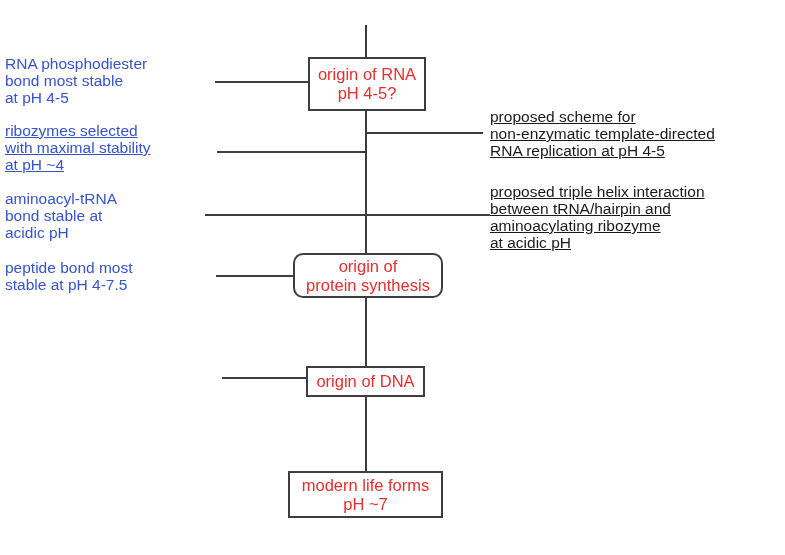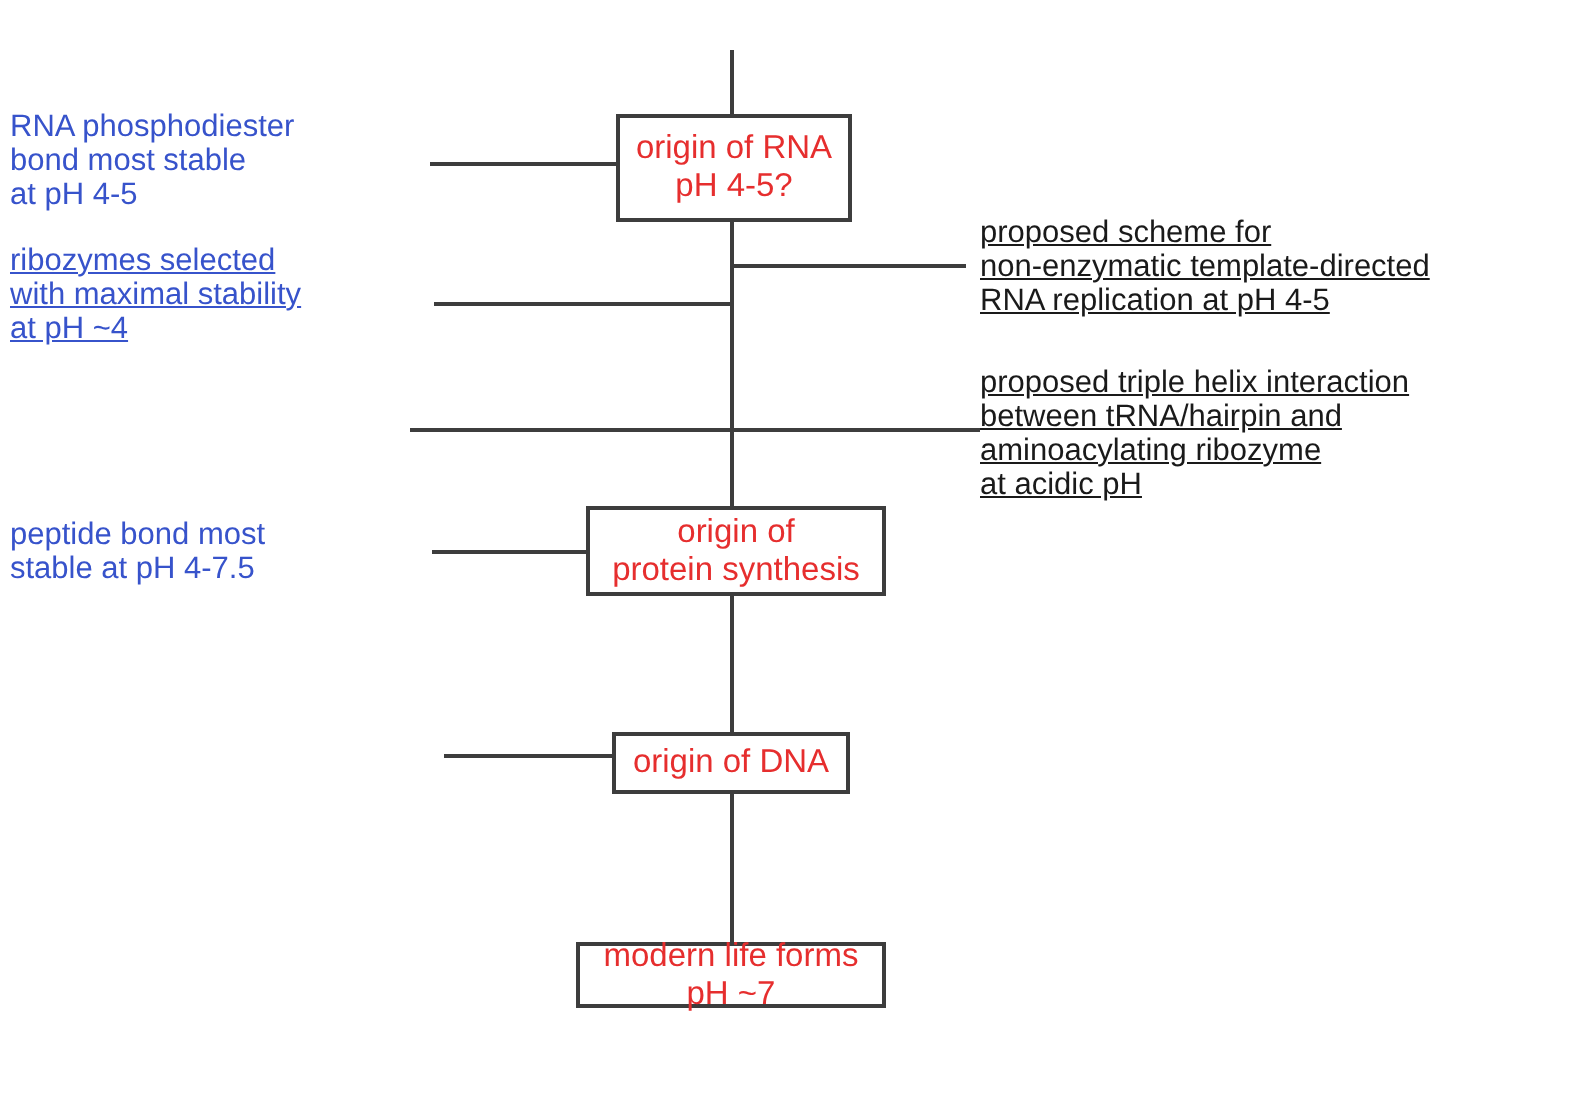--- a/index.html
+++ b/index.html
@@ -70,38 +70,41 @@
   <div class="hline" style="left:366px; top:132px; width:117px;"></div>
   <div class="hline" style="left:217px; top:151px; width:149px;"></div>
   <div class="hline" style="left:205px; top:214px; width:285px;"></div>
   <div class="hline" style="left:216px; top:275px; width:78px;"></div>
   <div class="hline" style="left:222px; top:377px; width:84px;"></div>
 
   <div class="box" style="left:308px; top:57px; width:118px; height:54px;">
     <span class="box-label">origin of RNA
 pH 4-5?</span>
   </div>
-  <div class="box" style="left:293px; top:253px; width:150px; height:45px;">
+  <div class="box" style="left:293px; top:253px; width:150px; height:45px;border-radius:10px;">
     <span class="box-label">origin of
 protein synthesis</span>
   </div>
   <div class="box" style="left:306px; top:366px; width:119px; height:31px;">
     <span class="box-label">origin of DNA</span>
   </div>
-  <div class="box" style="left:288px; top:471px; width:155px; height:33px;">
+  <div class="box" style="left:288px; top:471px; width:155px; height:47px;">
     <span class="box-label">modern life forms
 pH ~7</span>
   </div>
 
   <div class="note blue" style="left:5px; top:55px; width:195px;">RNA phosphodiester
 bond most stable
 at pH 4-5</div>
   <div class="note blue" style="left:5px; top:122px; width:195px;text-decoration:underline;">ribozymes selected
 with maximal stability
 at pH ~4</div>
+  <div class="note blue" style="left:5px; top:190px; width:195px;">aminoacyl-tRNA
+bond stable at
+acidic pH</div>
   <div class="note blue" style="left:5px; top:259px; width:195px;">peptide bond most
 stable at pH 4-7.5</div>
 
   <div class="note black" style="left:490px; top:108px; width:285px;">proposed scheme for
 non-enzymatic template-directed
 RNA replication at pH 4-5</div>
   <div class="note black" style="left:490px; top:183px; width:285px;">proposed triple helix interaction
 between tRNA/hairpin and
 aminoacylating ribozyme
 at acidic pH</div>

